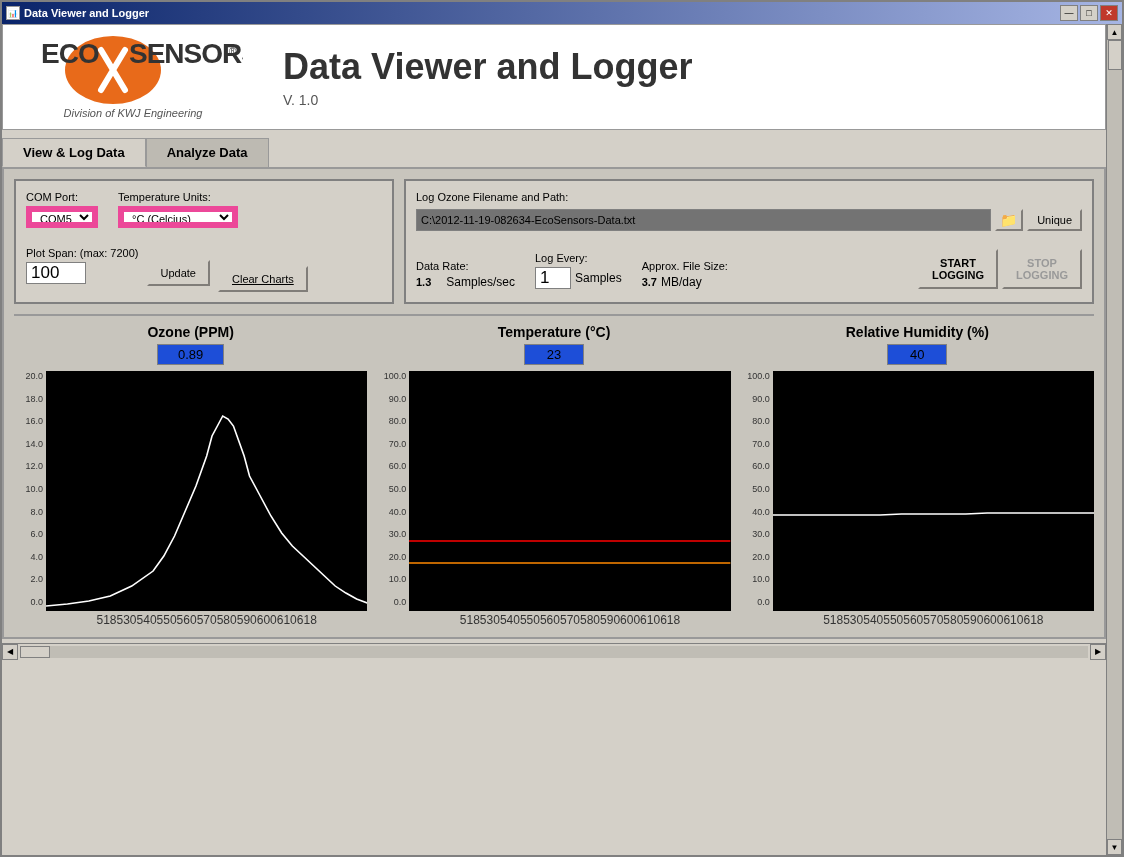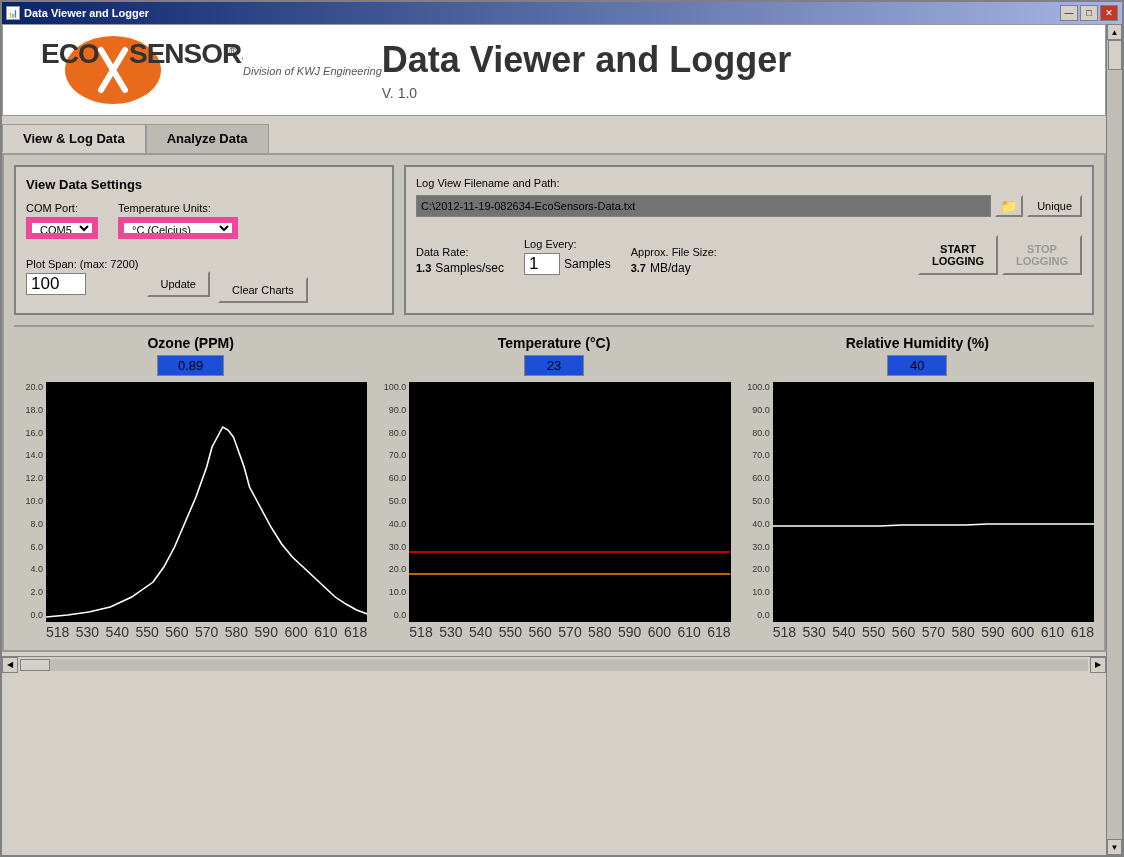--- a/index.html
+++ b/index.html
@@ -13,21 +13,21 @@
     .title-bar-text { color: white; font-size: 11px; font-weight: bold; }
     .title-bar-buttons { display: flex; gap: 2px; }
     .tb-btn { width: 18px; height: 16px; background: #d4d0c8; border: 1px solid #808080; font-size: 9px; display: flex; align-items: center; justify-content: center; cursor: pointer; }
     .tb-btn.close { background: #c0392b; color: white; }
     .scroll-arrow { width: 100%; height: 16px; background: #d4d0c8; border: 1px solid #808080; display: flex; align-items: center; justify-content: center; font-size: 8px; cursor: pointer; flex-shrink: 0; }
     .scroll-track { flex: 1; background: #c0bdb5; }
     .scroll-thumb { width: 14px; height: 30px; background: #d4d0c8; border: 1px solid #808080; margin: 0 auto; }
     
     
     .header { display: flex; align-items: center; background: white; padding: 10px 20px; margin-bottom: 8px; border: 1px solid #999; }
-    .logo-area { display: flex; flex-direction: row; align-items: center; }
+    .logo-area { display: flex; flex-direction: column; align-items: center; margin-right: 40px; }
     .logo-division { font-style: italic; font-size: 11px; color: #555; margin-top: 2px; }
     .app-title-area { }
     .app-title { font-size: 36px; font-weight: bold; color: #333; }
     .app-version { font-size: 14px; color: #555; margin-top: 4px; }
     
     
     .tabs-bar { display: flex; margin-bottom: 0; }
     .tab { padding: 6px 20px; background: #d4d0c8; border: 1px solid #999; border-bottom: none; cursor: pointer; font-size: 13px; font-weight: bold; }
     .tab.active { background: #d4d0c8; border-bottom: 1px solid #d4d0c8; z-index: 1; }
     .tab.inactive { background: #bdbab2; }
@@ -68,21 +68,21 @@
     
     
     .charts-section { display: flex; gap: 10px; }
     .chart-container { flex: 1; display: flex; flex-direction: column; align-items: center; }
     .chart-title { font-size: 14px; font-weight: bold; margin-bottom: 4px; }
     .chart-value-box { background: #1d4ed8; border: 1px solid #808080; padding: 2px 20px; font-size: 13px; margin-bottom: 6px; min-width: 60px; text-align: center; }
     .chart-wrapper { display: flex; width: 100%; }
     .chart-y-axis { display: flex; flex-direction: column; justify-content: space-between; align-items: flex-end; padding-right: 3px; padding-bottom: 20px; font-size: 9px; color: #333; width: 32px; flex-shrink: 0; }
     .chart-area { flex: 1; position: relative; }
     .chart-canvas { width: 100%; height: 240px; background: black; display: block; }
-    .chart-x-axis { display: flex; justify-content: space-between; font-size: 14px; color: #333; padding-left: 0; margin-top: 2px; }
+    .chart-x-axis { display: flex; justify-content: center; font-size: 12px; color: #333; padding-left: 0; margin-top: 2px; }
     
     .scrollbar-bottom { height: 16px; background: #d4d0c8; border-top: 1px solid #808080; display: flex; align-items: center; margin-top: 4px; }
     .sb-arrow { width: 16px; height: 16px; background: #d4d0c8; border: 1px solid #808080; display: flex; align-items: center; justify-content: center; font-size: 8px; cursor: pointer; }
     .sb-track { flex: 1; height: 12px; background: #c0bdb5; margin: 0 2px; }
     .sb-thumb { width: 30px; height: 100%; background: #d4d0c8; border: 1px solid #808080; }
   </style>
 </head>
 <body>
 
 <div class="window-frame">
@@ -128,21 +128,20 @@
       <div class="tabs-bar">
         <div class="tab active">View &amp; Log Data</div>
         <div class="tab inactive">Analyze Data</div>
       </div>
 
       <div class="main-panel">
 
         <div class="settings-row">
 
           <div class="view-settings">
-            <div class="settings-title">View Data Settings</div>
             <div class="form-row">
               <div class="form-group">
                 <label class="form-label">COM Port:</label>
                 <select class="form-select">
                   <option>COM5</option>
                   <option>COM1</option>
                   <option>COM2</option>
                   <option>COM3</option>
                   <option>COM4</option>
                 </select>
@@ -154,37 +153,37 @@
                   <option>°F (Fahrenheit)</option>
                 </select>
               </div>
             </div>
             <div class="plot-row">
               <div class="form-group">
                 <label class="form-label">Plot Span: (max: 7200)</label>
                 <input class="form-input" type="text" value="100" style="">
               </div>
               <button class="btn" style="margin-top:16px;">Update</button>
-              <button class="btn" style="margin-top:28px;">Clear Charts</button>
+              <button class="btn" style="margin-top:28px;text-decoration:underline;">Clear Charts</button>
             </div>
           </div>
 
           <div class="log-settings">
             <div class="form-group" style="margin-bottom:8px;">
-              <label class="filename-label">Log View Filename and Path:</label>
+              <label class="filename-label">Log Ozone Filename and Path:</label>
               <div class="filename-row">
                 <input class="filename-input" type="text" value="C:\2012-11-19-082634-EcoSensors-Data.txt" style="">
                 <div class="folder-btn">📁</div>
                 <button class="unique-btn">Unique</button>
               </div>
             </div>
             <div class="data-info-row">
               <div class="data-info-group">
                 <label class="form-label">Data Rate:</label>
-                <div style="display:flex;align-items:center;gap:4px;">
+                <div style="display:flex;align-items:center;gap:15px;">
                   <span class="data-val">1.3</span>
                   <span>Samples/sec</span>
                 </div>
               </div>
               <div class="data-info-group">
                 <label class="form-label">Log Every:</label>
                 <div style="display:flex;align-items:center;gap:4px;">
                   <input class="form-input" type="text" style="width: 36px;" value="1">
                   <span>Samples</span>
                 </div>

